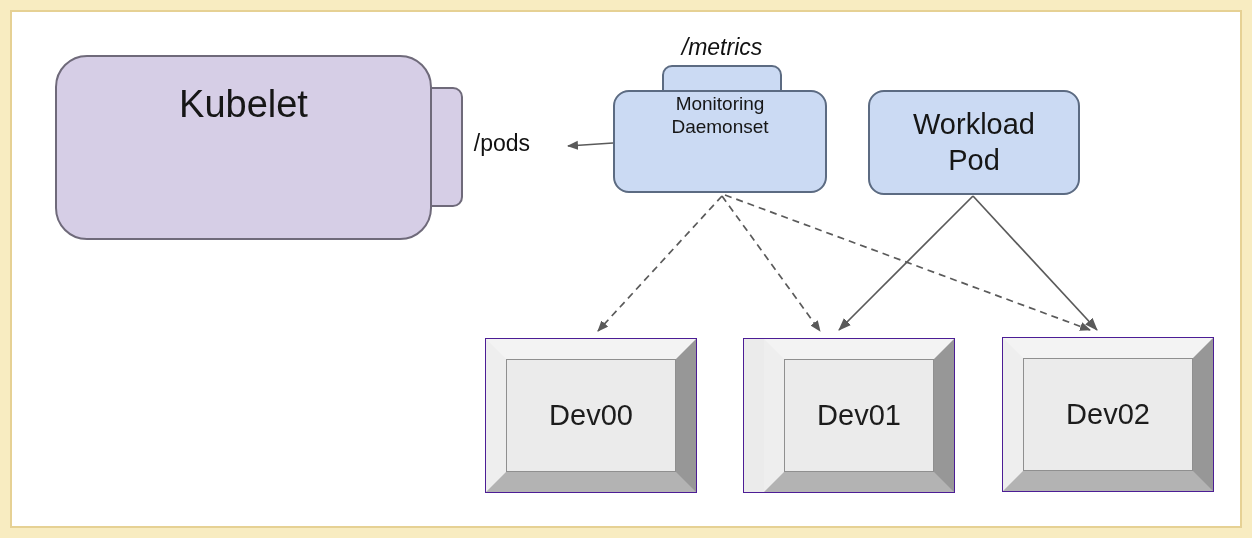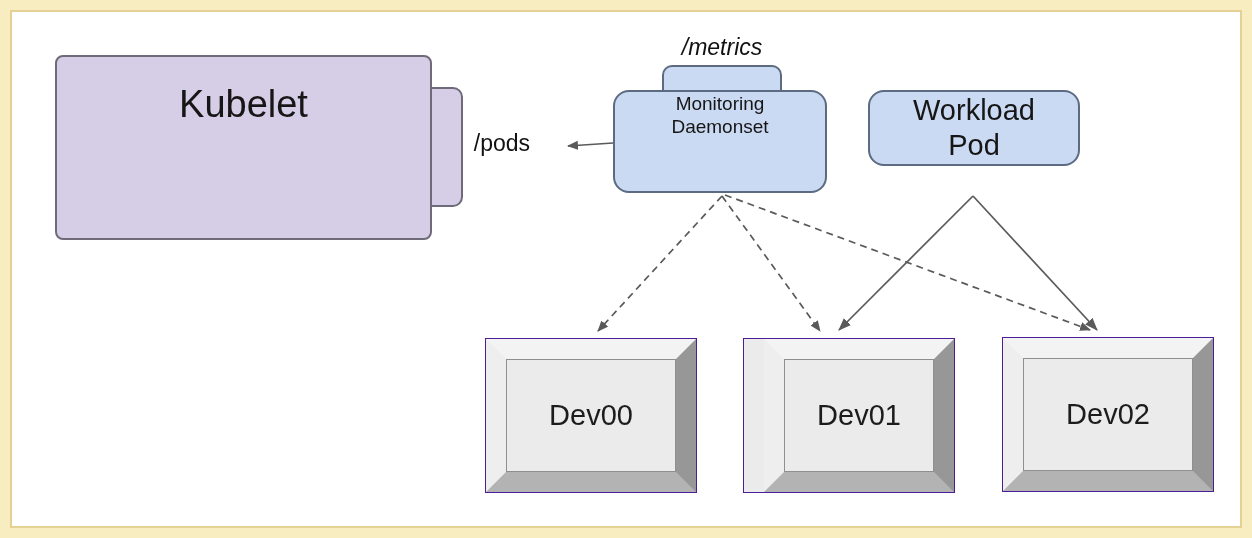--- a/index.html
+++ b/index.html
@@ -7,29 +7,29 @@
     position:relative;width:1252px;height:538px;background:#ffffff;
     overflow:hidden;
   }
   
   .frame-band{position:absolute;inset:0;border:10px solid var(--frame-band,#f8ecc1);pointer-events:none;z-index:9;}
   .frame-line{position:absolute;inset:10px;border:2px solid var(--frame-line,#e6d194);pointer-events:none;z-index:9;}
   
   .node{position:absolute;box-sizing:border-box;}
   .purple{background:var(--purple-fill,#d6cee6);border:2px solid var(--purple-stroke,#6f6a7a);}
   .blue{background:var(--blue-fill,#cbdaf3);border:2px solid var(--blue-stroke,#5c6b82);}
-  .kubelet-main{left:55px;top:55px;width:377px;height:185px;border-radius:8px;z-index:2;
+  .kubelet-main{left:55px;top:55px;width:377px;height:185px;border-radius:32px;z-index:2;
     display:flex;justify-content:center;align-items:flex-start;padding-top:26px;
     font-size:38px;color:#161616;}
   .kubelet-tab{left:400px;top:87px;width:63px;height:120px;border-radius:10px;z-index:1;}
   .mon-main{left:613px;top:90px;width:214px;height:103px;border-radius:16px;z-index:2;
     display:flex;flex-direction:column;align-items:center;
     font-size:19px;line-height:1.22;color:#161616;text-align:center;}
   .mon-tab{left:662px;top:65px;width:120px;height:50px;border-radius:10px;z-index:1;}
-  .workload-main{left:868px;top:90px;width:212px;height:76px;border-radius:16px;z-index:2;
+  .workload-main{left:868px;top:90px;width:212px;height:105px;border-radius:16px;z-index:2;
     display:flex;flex-direction:column;justify-content:center;align-items:center;
     font-size:29px;line-height:1.22;color:#161616;text-align:left;}
   
   .path-label{position:absolute;font-size:23px;color:#111;z-index:4;}
   .metrics-label{left:650px;top:34px;width:144px;text-align:center;font-style:italic;}
   .pods-label{left:462px;top:130px;width:80px;text-align:center;}
   
   .device{position:absolute;width:212px;height:155px;border:1px solid #4c1d95;
     background:#ebebeb;box-sizing:border-box;z-index:2;}
   .device .bevel{width:100%;height:100%;box-sizing:border-box;

